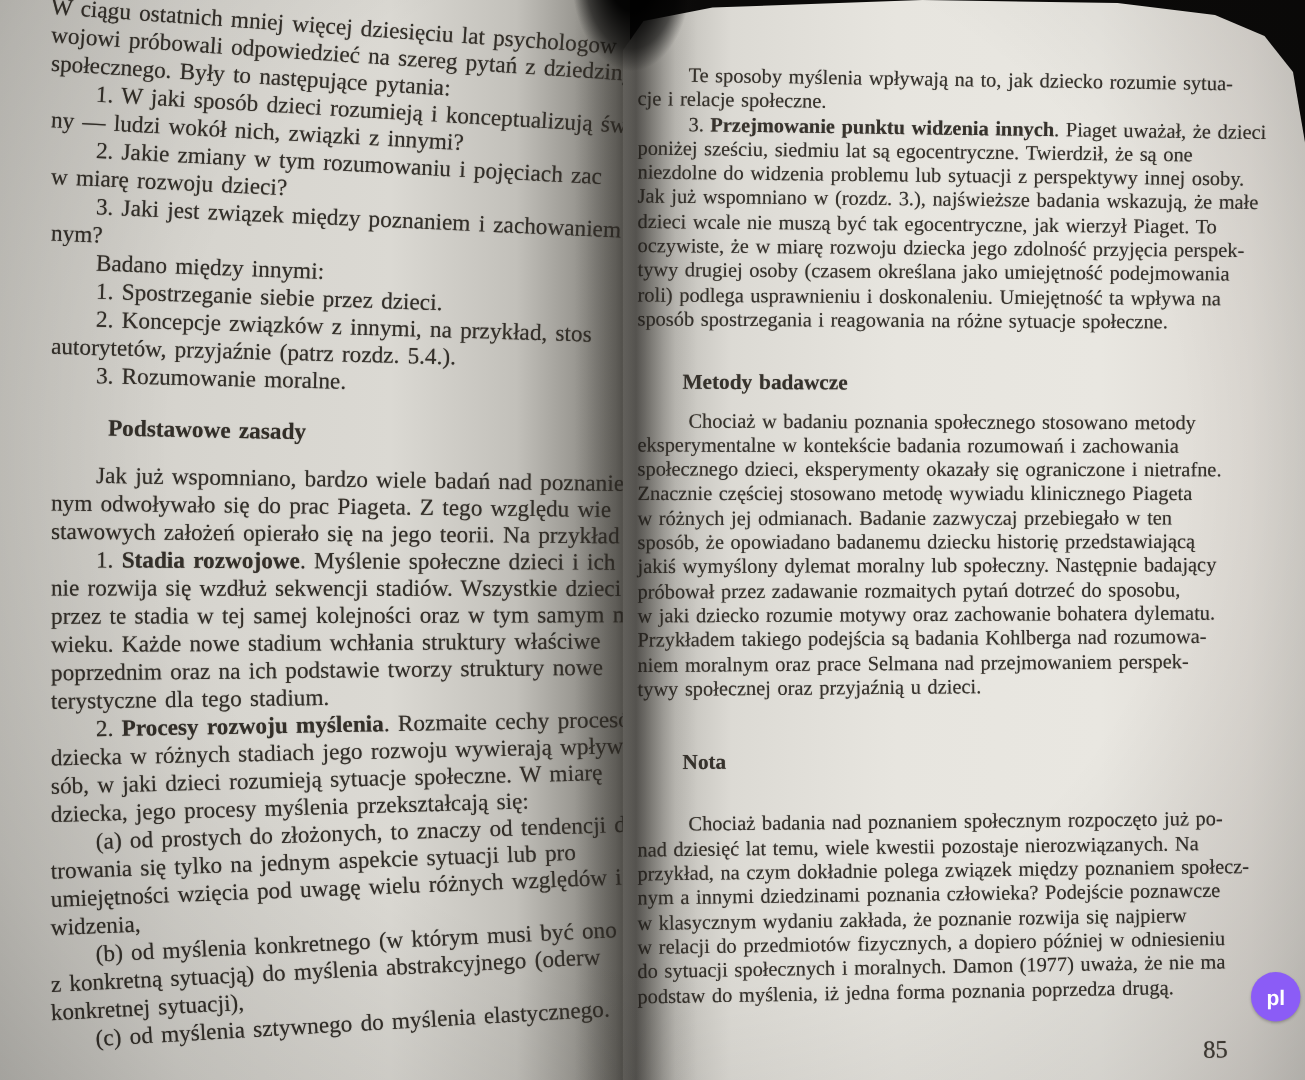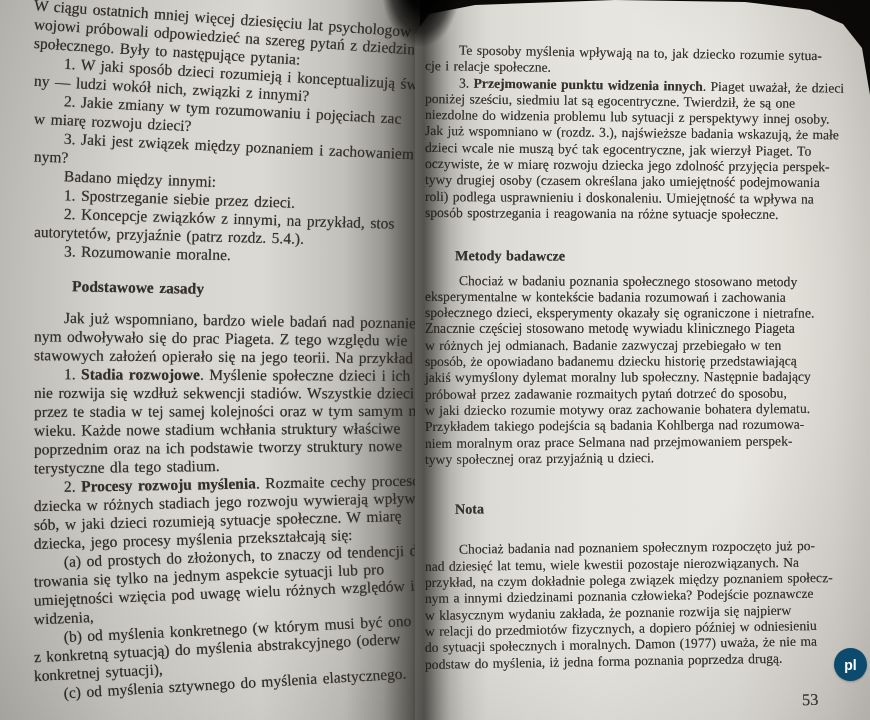--- a/index.html
+++ b/index.html
@@ -32,21 +32,21 @@
   #gutter-top-shadow{position:absolute;left:378px;top:-18px;width:86px;height:105px;pointer-events:none;
     background:radial-gradient(ellipse 60% 80% at 50% 0%,rgba(0,0,0,.95) 30%,rgba(0,0,0,.55) 60%,rgba(0,0,0,0) 78%);}
   #vignette{position:absolute;inset:0;pointer-events:none;
     background:radial-gradient(circle at 52% 42%,rgba(0,0,0,0) 55%,rgba(0,0,0,.10) 85%,rgba(0,0,0,.18) 100%);}
   
   #watermark{position:absolute;left:592px;top:648px;width:278px;height:60px;pointer-events:none;}
   #watermark-text{position:absolute;left:0;top:8px;font-family:"Liberation Sans","DejaVu Sans",sans-serif;
     font-weight:bold;font-size:39px;letter-spacing:-1.5px;color:rgba(255,255,255,.60);
     text-shadow:0 1px 2px rgba(90,85,78,.35);}
   #watermark-badge{position:absolute;left:242px;top:0;width:33px;height:33px;border-radius:50%;
-    background:#0c4a6e;display:flex;align-items:center;justify-content:center;
+    background:#8b5cf6;display:flex;align-items:center;justify-content:center;
     font-family:"Liberation Sans","DejaVu Sans",sans-serif;font-weight:bold;font-size:14px;color:#fff;
     box-shadow:0 1px 2px rgba(0,0,0,.25);}
   #page-number{position:absolute;left:802px;top:690px;font-size:16.5px;color:#3b3731;
     transform:rotate(-1deg);text-shadow:0 0 .6px rgba(55,50,44,.6);}
 </style>
 </head>
 <body>
 
 <div id="photo">
 
@@ -132,19 +132,19 @@
         <div class="tl" style="transform: rotate(-0.88deg); transform-origin: 0px 60%;"><span>w relacji do przedmiotów fizycznych, a dopiero później w odniesieniu</span></div>
         <div class="tl" style="transform: rotate(-0.94deg); transform-origin: 0px 60%;"><span>do sytuacji społecznych i moralnych. Damon (1977) uważa, że nie ma</span></div>
         <div class="tl" style="transform: rotate(-1deg); transform-origin: 0px 60%;"><span>podstaw do myślenia, iż jedna forma poznania poprzedza drugą.</span></div>
       </div>
   </div>
 
   <div id="gutter-shadow"></div>
   <div id="gutter-top-shadow"></div>
   <div id="vignette"></div>
 
-  <div id="page-number">53</div>
+  <div id="page-number">85</div>
 
   <div id="watermark">
     <span id="watermark-badge">pl</span>
   </div>
 
 </div>
 
 </body></html>

